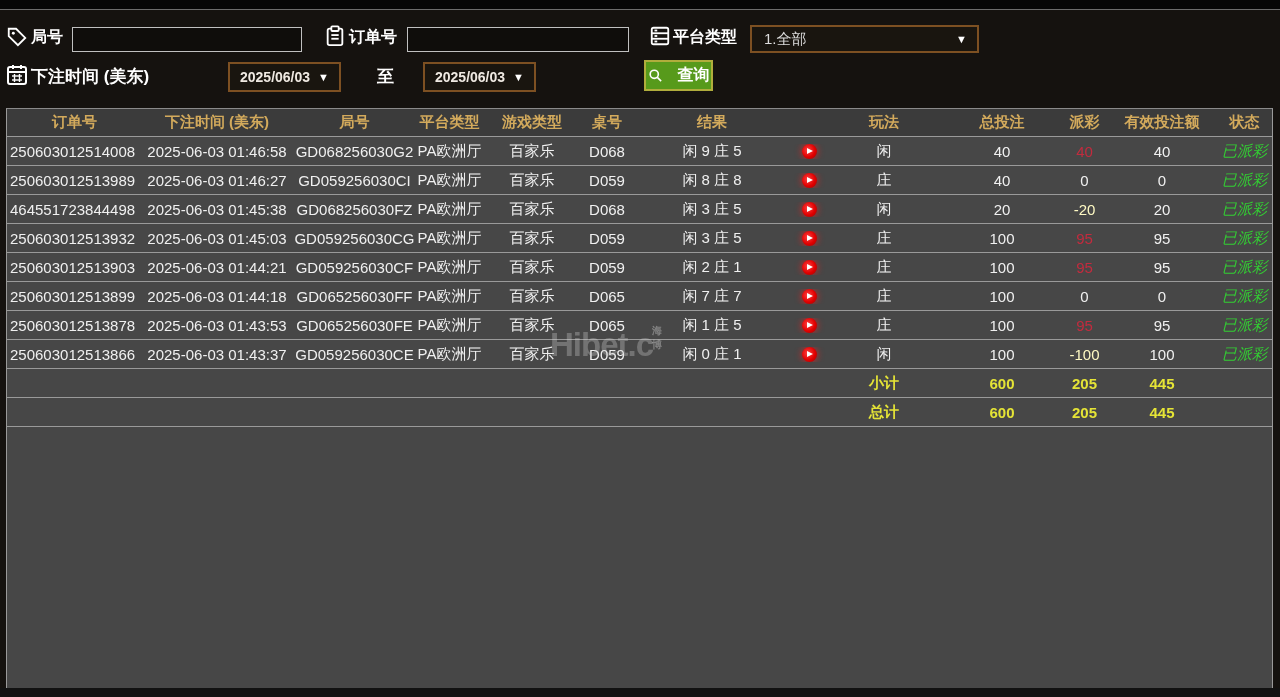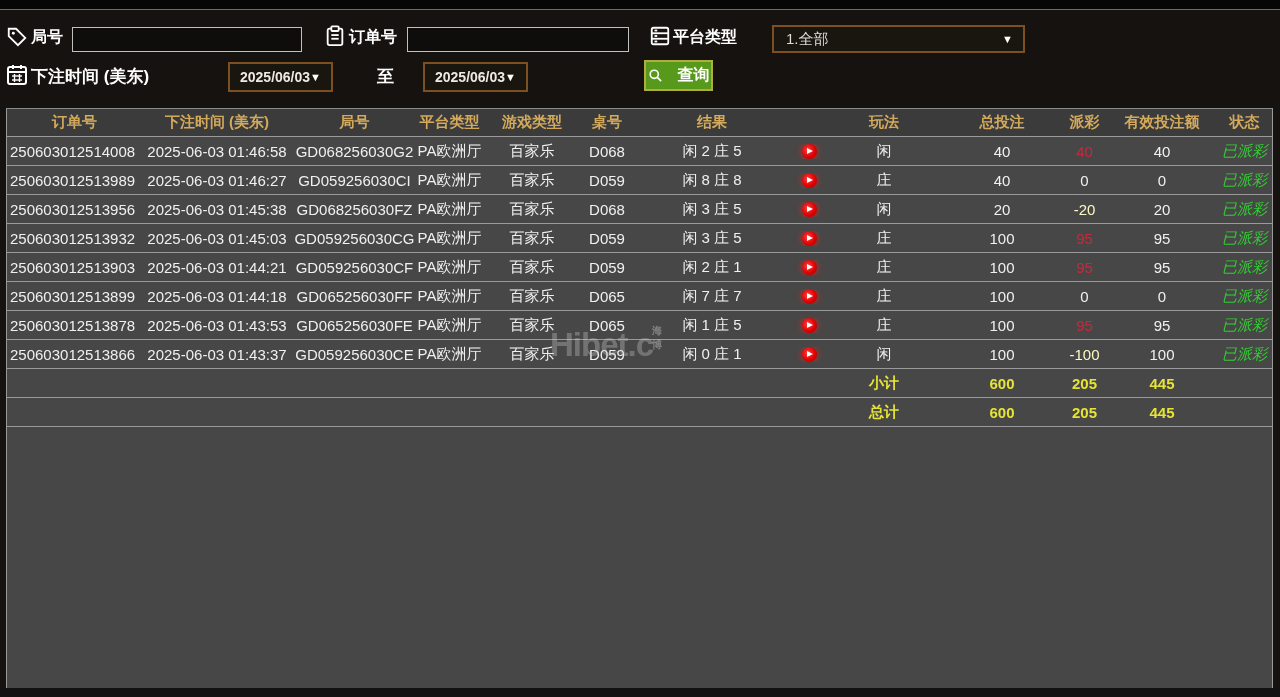--- a/index.html
+++ b/index.html
@@ -15,23 +15,23 @@
   .f-label { position:absolute; color:#ffffff; font-weight:bold; font-size:16px; white-space:nowrap; }
   .f-icon { position:absolute; width:22px; height:22px; color:#ffffff; }
   .f-icon svg { width:100%; height:100%; display:block; }
   .f-input { position:absolute; height:25px; background:#0f0d0b; border:1px solid #c0c0c0;
              color:#e8e8e8; font-size:14px; padding:0 6px; outline:none; }
 
   .dd { position:absolute; background:#19150f; border:2px solid #7d5022; color:#efe9e2;
         font-weight:bold; font-size:15px; display:flex; align-items:center; cursor:pointer; }
   .dd .dd-text { flex:1; padding-left:12px; }
   .dd .dd-arrow { font-size:11px; color:#ffffff; padding-right:10px; }
-  .dd.date { width:105px; height:30px; }
+  .dd.date { width:113px; height:30px; }
   .dd.date .dd-text { padding-left:10px; font-size:14px; }
-  .dd.select { left:772px; top:14px; width:253px; height:28px; font-weight:normal; }
+  .dd.select { left:750px; top:14px; width:229px; height:28px; font-weight:normal; }
   .dd.select .dd-text { color:#dcdcdc; font-size:15px; }
 
   .search-btn { position:absolute; left:644px; top:49px; width:69px; height:31px;
                 background:#579a1b; border:2px solid #b0ad3c; color:#ffffff; font-weight:bold;
                 font-size:16px; display:flex; align-items:center; justify-content:center; gap:15px;
                 cursor:pointer; }
   .search-btn svg { width:15px; height:15px; }
 
   
   .table-wrap { position:absolute; left:6px; top:108px; width:1267px; height:580px;
@@ -159,21 +159,21 @@
     <div class="cell">状态</div>
   </div>
 
   <div class="grid trow">
     <div class="cell left">250603012514008</div>
     <div class="cell">2025-06-03 01:46:58</div>
     <div class="cell">GD068256030G2</div>
     <div class="cell">PA欧洲厅</div>
     <div class="cell">百家乐</div>
     <div class="cell">D068</div>
-    <div class="cell">闲 2 庄 5</div>
+    <div class="cell">闲 9 庄 5</div>
     <div class="cell">
         <span class="play-btn"></span>
       </div>
     <div class="cell">闲</div>
     <div class="cell">40</div>
     <div class="cell pay-pos">40</div>
     <div class="cell">40</div>
     <div class="cell status">已派彩</div>
   </div>
 
@@ -189,21 +189,21 @@
         <span class="play-btn"></span>
       </div>
     <div class="cell">庄</div>
     <div class="cell">40</div>
     <div class="cell pay-zero">0</div>
     <div class="cell">0</div>
     <div class="cell status">已派彩</div>
   </div>
 
   <div class="grid trow">
-    <div class="cell left">250603012513956</div>
+    <div class="cell left">464551723844498</div>
     <div class="cell">2025-06-03 01:45:38</div>
     <div class="cell">GD068256030FZ</div>
     <div class="cell">PA欧洲厅</div>
     <div class="cell">百家乐</div>
     <div class="cell">D068</div>
     <div class="cell">闲 3 庄 5</div>
     <div class="cell">
         <span class="play-btn"></span>
       </div>
     <div class="cell">闲</div>

